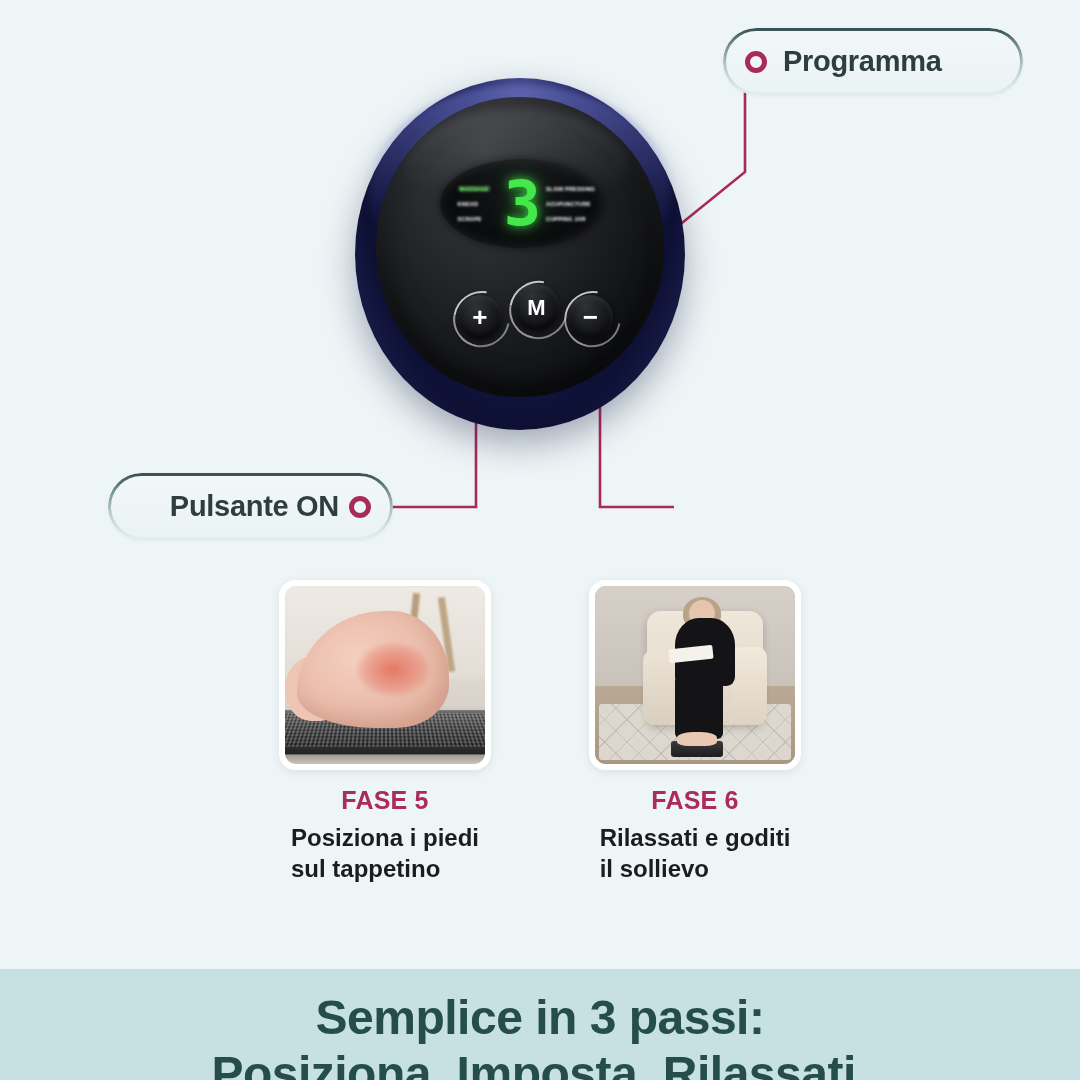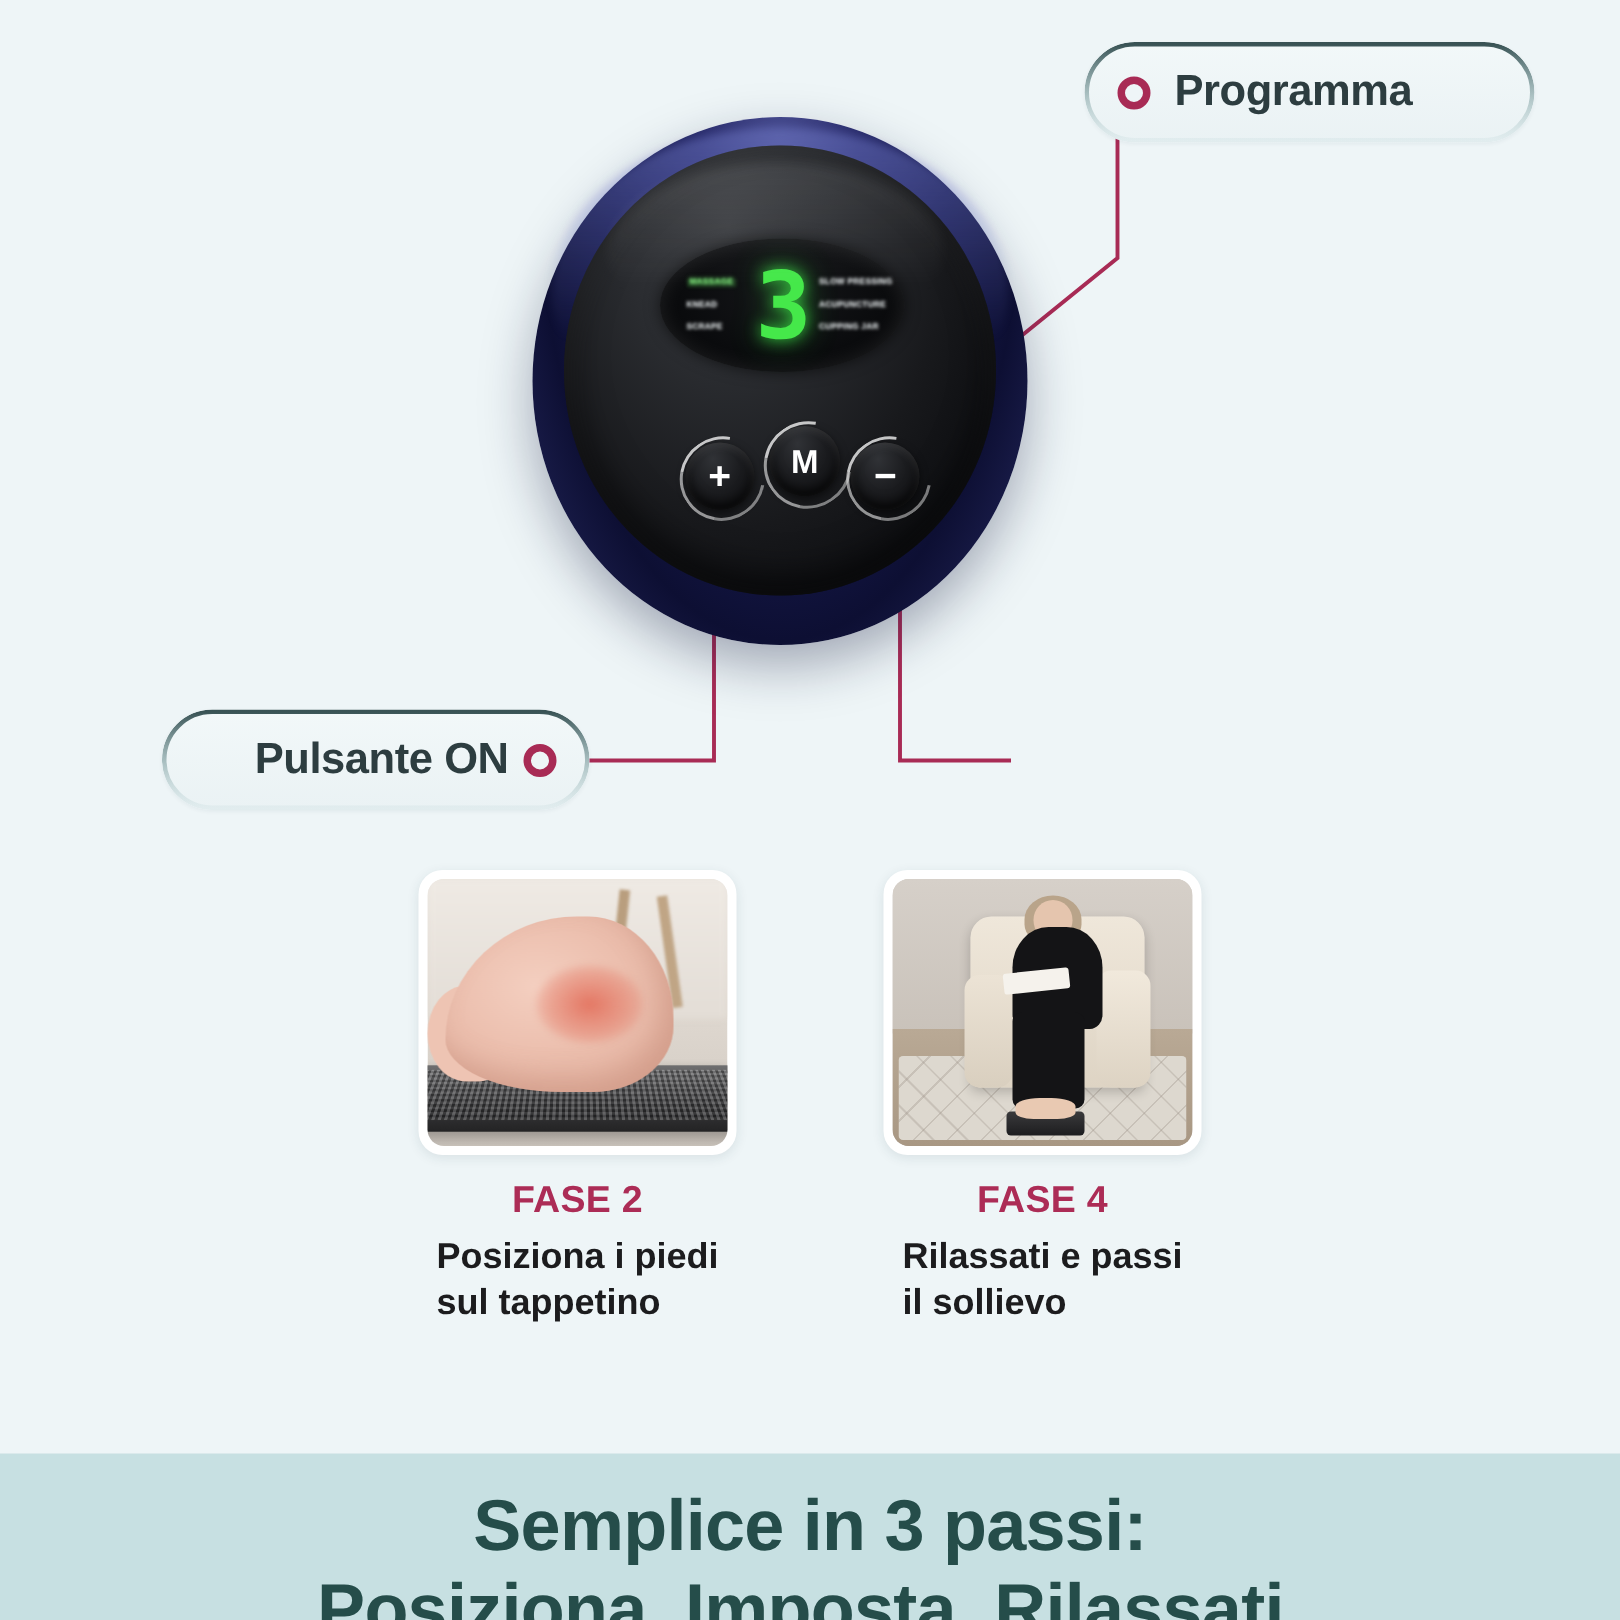--- a/index.html
+++ b/index.html
@@ -335,21 +335,21 @@
               <div class="s1-wall"></div>
             <div class="s1-leg1"></div>
               <div class="s1-leg2"></div>
             <div class="s1-mat"></div>
             <div class="s1-heel"></div>
             <div class="s1-foot"></div>
             <div class="s1-red"></div>
           </div>
         </div>
       </div>
-      <div class="step-title">FASE 2</div>
+      <div class="step-title">FASE 5</div>
       <div class="step-desc">Posiziona i piedi
 sul tappetino</div>
     </div>
 
 
     <div class="step">
       <div class="thumb">
         <div class="thumb-inner">
           <div class="scene">
             <div class="s3-bg"></div>
@@ -362,22 +362,22 @@
             <div class="s3-hair"></div>
               <div class="s3-head"></div>
             <div class="s3-body"></div>
             <div class="s3-book"></div>
             <div class="s3-legs"></div>
             <div class="s3-mat3"></div>
               <div class="s3-feet"></div>
           </div>
         </div>
       </div>
-      <div class="step-title">FASE 4</div>
-      <div class="step-desc">Rilassati e passi
+      <div class="step-title">FASE 6</div>
+      <div class="step-desc">Rilassati e goditi
 il sollievo</div>
     </div>
 
   </div>
 </div>
 
 <div id="banner">
   <div class="banner-line">Semplice in 3 passi:</div>
   <div class="banner-line">Posiziona. Imposta. Rilassati.</div>
 </div>

